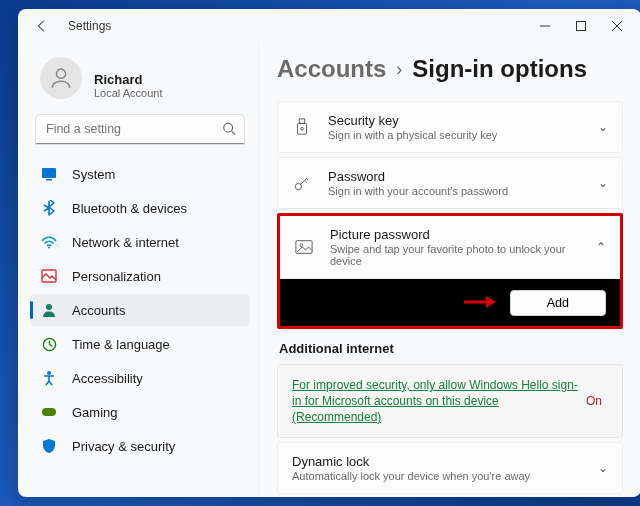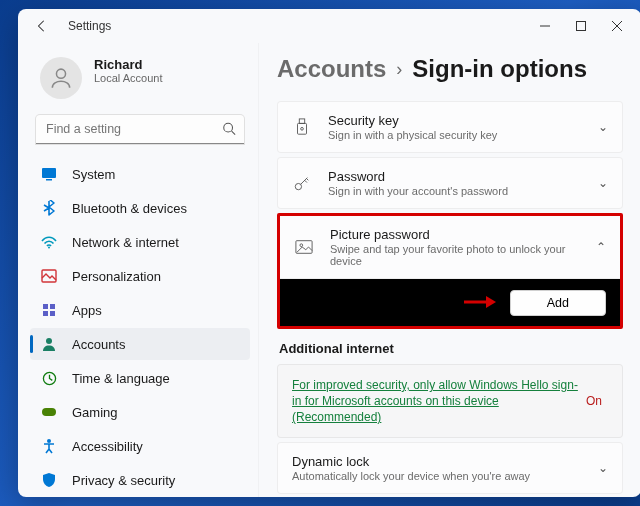--- a/index.html
+++ b/index.html
@@ -59,21 +59,21 @@
     overflow: hidden;
   }
   .sidebar {
     width: 240px;
     padding: 8px 8px 8px 12px;
     overflow-y: auto;
     flex-shrink: 0;
   }
   .user-block {
     display: flex;
-    align-items: flex-start;
+    align-items: flex-end;
     padding: 6px 10px 14px 10px;
   }
   .avatar {
     width: 42px; height: 42px;
     border-radius: 50%;
     background: #e4e4e4;
     display: flex; align-items: center; justify-content: center;
   }
   .user-text { margin-left: 12px; }
   .user-name { font-size: 13px; font-weight: 600; }
@@ -302,65 +302,54 @@
           </li>
           <li class="nav-item">
             <span class="nav-icon">
               <svg width="16" height="14" viewBox="0 0 16 14">
                 <rect x="1" y="1" width="14" height="12" rx="1" stroke="#d13438" fill="none" stroke-width="1.4"></rect>
                 <path d="M1 9l4-4 4 4 2-2 4 4" stroke="#d13438" fill="none" stroke-width="1.4"></path>
               </svg>
             </span>
             <span>Personalization</span>
           </li>
-          <li class="nav-item">
-            <span class="nav-icon">
-              <svg width="14" height="14" viewBox="0 0 14 14">
-                <rect x="1" y="1" width="5" height="5" fill="#5b5fc7"></rect>
-                <rect x="8" y="1" width="5" height="5" fill="#5b5fc7"></rect>
-                <rect x="1" y="8" width="5" height="5" fill="#5b5fc7"></rect>
-                <rect x="8" y="8" width="5" height="5" fill="#5b5fc7"></rect>
-              </svg>
-            </span>
-            <span>Apps</span>
-          </li>
           <li class="nav-item active">
             <span class="nav-icon">
               <svg width="14" height="16" viewBox="0 0 14 16">
                 <circle cx="7" cy="5" r="3" fill="#1a7f64"></circle>
                 <path d="M1 15c0-3.5 2.5-5.5 6-5.5s6 2 6 5.5" fill="#1a7f64"></path>
               </svg>
             </span>
             <span>Accounts</span>
           </li>
           <li class="nav-item">
             <span class="nav-icon">
               <svg width="15" height="15" viewBox="0 0 16 16">
                 <circle cx="8" cy="8" r="6.5" stroke="#107c10" fill="none" stroke-width="1.4"></circle>
                 <path d="M8 4v4l3 2" stroke="#107c10" fill="none" stroke-width="1.4"></path>
               </svg>
             </span>
             <span>Time &amp; language</span>
           </li>
           <li class="nav-item">
             <span class="nav-icon">
-              <svg width="16" height="12" viewBox="0 0 16 12">
-                <rect x="1" y="2" width="14" height="8" rx="4" fill="#498205"></rect>
-              </svg>
-            </span>
-            <span>Gaming</span>
-          </li>
-          <li class="nav-item">
-            <span class="nav-icon">
               <svg width="14" height="16" viewBox="0 0 14 16">
                 <circle cx="7" cy="3" r="2" fill="#0078d4"></circle>
                 <path d="M2 6h10M7 6v5M4 15l3-4 3 4" stroke="#0078d4" stroke-width="1.6" fill="none"></path>
               </svg>
             </span>
             <span>Accessibility</span>
+          </li>
+          <li class="nav-item">
+            <span class="nav-icon">
+              <svg width="16" height="12" viewBox="0 0 16 12">
+                <rect x="1" y="2" width="14" height="8" rx="4" fill="#498205"></rect>
+              </svg>
+            </span>
+            <span>Gaming</span>
           </li>
           <li class="nav-item">
             <span class="nav-icon">
               <svg width="14" height="16" viewBox="0 0 14 16">
                 <path d="M7 1l6 2v4c0 4-2.5 7-6 8-3.5-1-6-4-6-8V3l6-2z" fill="#0078d4"></path>
               </svg>
             </span>
             <span>Privacy &amp; security</span>
           </li>
         </ul>

